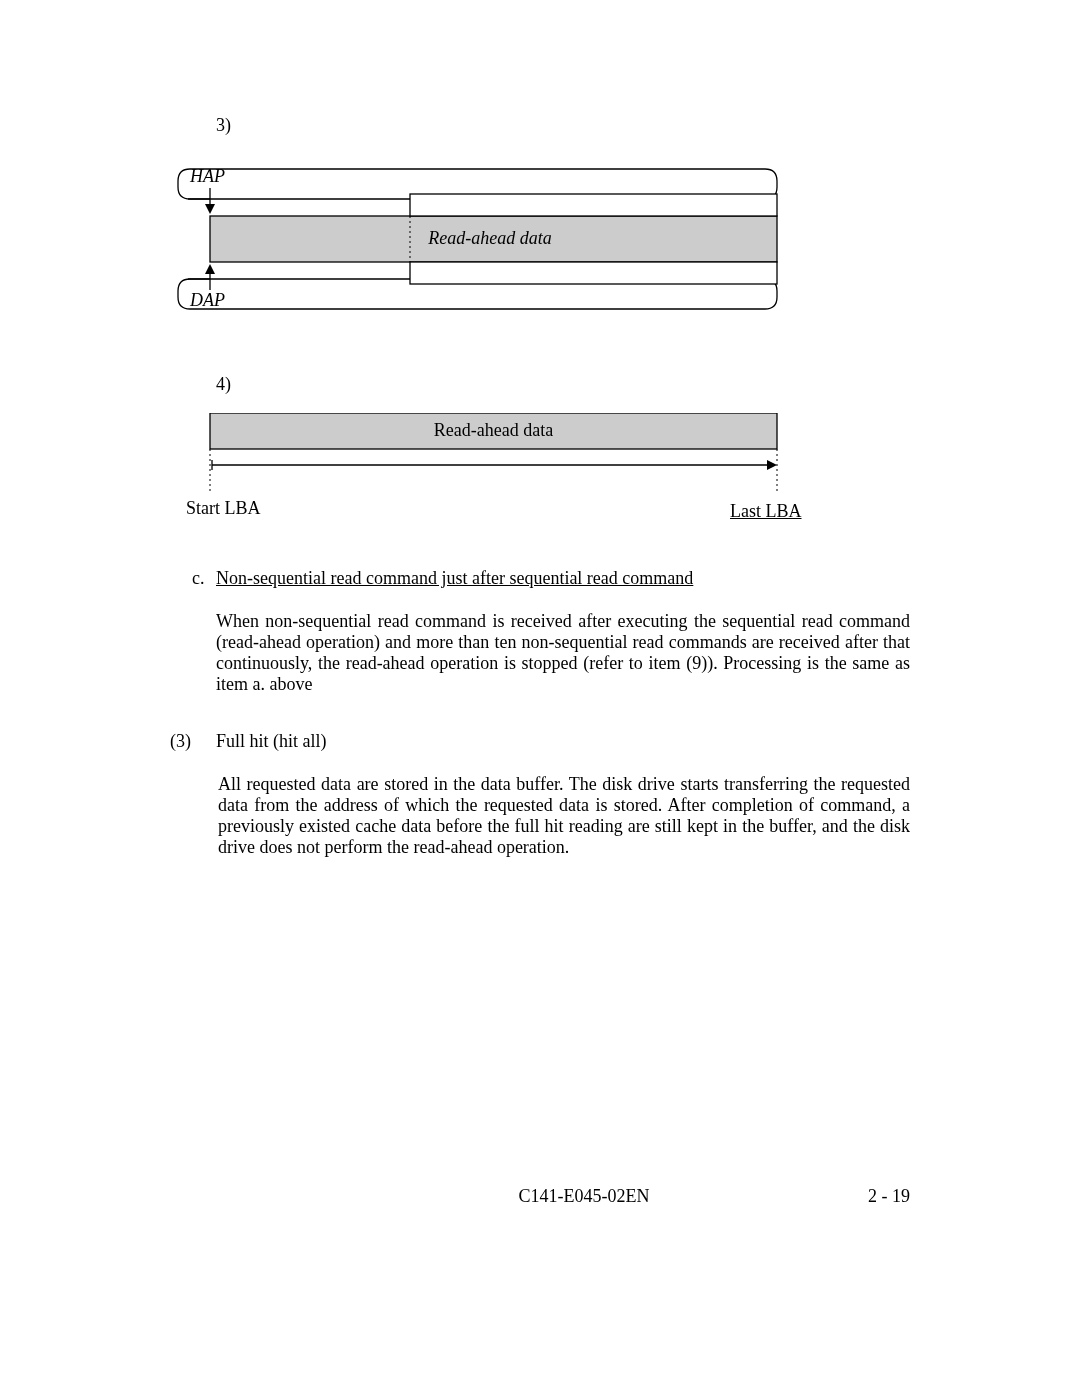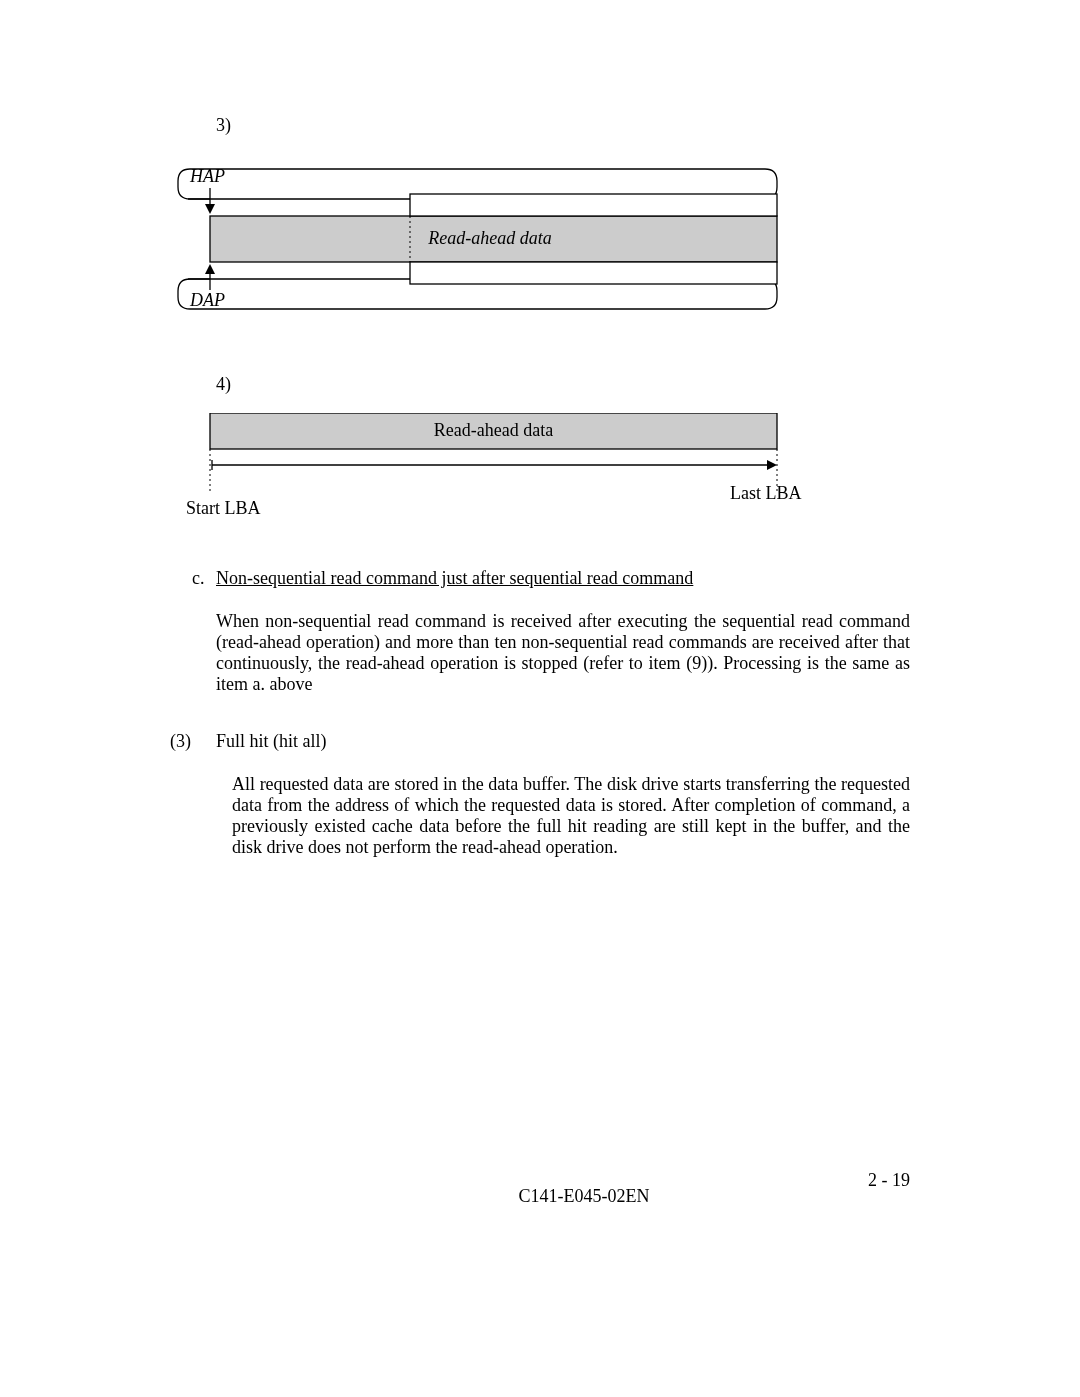--- a/index.html
+++ b/index.html
@@ -59,39 +59,39 @@
   .section-item {
     display: flex;
     margin-top: 36px;
   }
   .section-item .secnum {
     width: 46px;
     flex: 0 0 46px;
   }
   .section-item .sectxt { flex: 1; }
   .body-para {
-    margin-left: 62px;
+    margin-left: 48px;
     margin-top: 22px;
     text-align: justify;
   }
   .footer {
     position: absolute;
     bottom: 190px;
     left: 0;
     width: 1080px;
     display: flex;
     justify-content: center;
   }
   .footer-inner {
     width: 740px;
     display: flex;
     justify-content: space-between;
     padding: 0 10px;
   }
-  .footer-center { margin-left: 130px; margin-top: 16px; }
+  .footer-center { margin-left: 130px; }
 </style>
 </head>
 <body>
 
 <div class="page">
 
   <div class="num-item">
     <div class="num">3)</div>
   </div>
 
@@ -135,21 +135,21 @@
 
       <line x1="40" y1="36" x2="40" y2="78" stroke="#000" stroke-width="1" stroke-dasharray="2,3"></line>
       <line x1="607" y1="36" x2="607" y2="78" stroke="#000" stroke-width="1" stroke-dasharray="2,3"></line>
 
       <line x1="42" y1="52" x2="600" y2="52" stroke="#000" stroke-width="1.3"></line>
       <polygon points="607,52 597,47 597,57" fill="#000"></polygon>
       <line x1="42" y1="47" x2="42" y2="57" stroke="#000" stroke-width="1.3"></line>
     </svg>
     <div style="position:absolute; left:40px; width:567px; top:7px; text-align:center;">Read-ahead data</div>
     <div style="position:absolute; left:16px; top:85px;">Start LBA</div>
-    <div style="position:absolute; left:560px; top:70px;">Last LBA</div>
+    <div style="position:absolute; left:560px; top:88px;text-decoration:underline;">Last LBA</div>
   </div>
 
   <div class="letter-item">
     <div class="letter">c.</div>
     <div class="txt">Non-sequential read command just after sequential read command</div>
   </div>
   <div class="indent-para">When non-sequential read command is received after executing the sequential read command (read-ahead operation) and more than ten non-sequential read commands are received after that continuously, the read-ahead operation is stopped (refer to item (9)). Processing is the same as item a. above</div>
 
   <div class="section-item">
     <div class="secnum">(3)</div>

